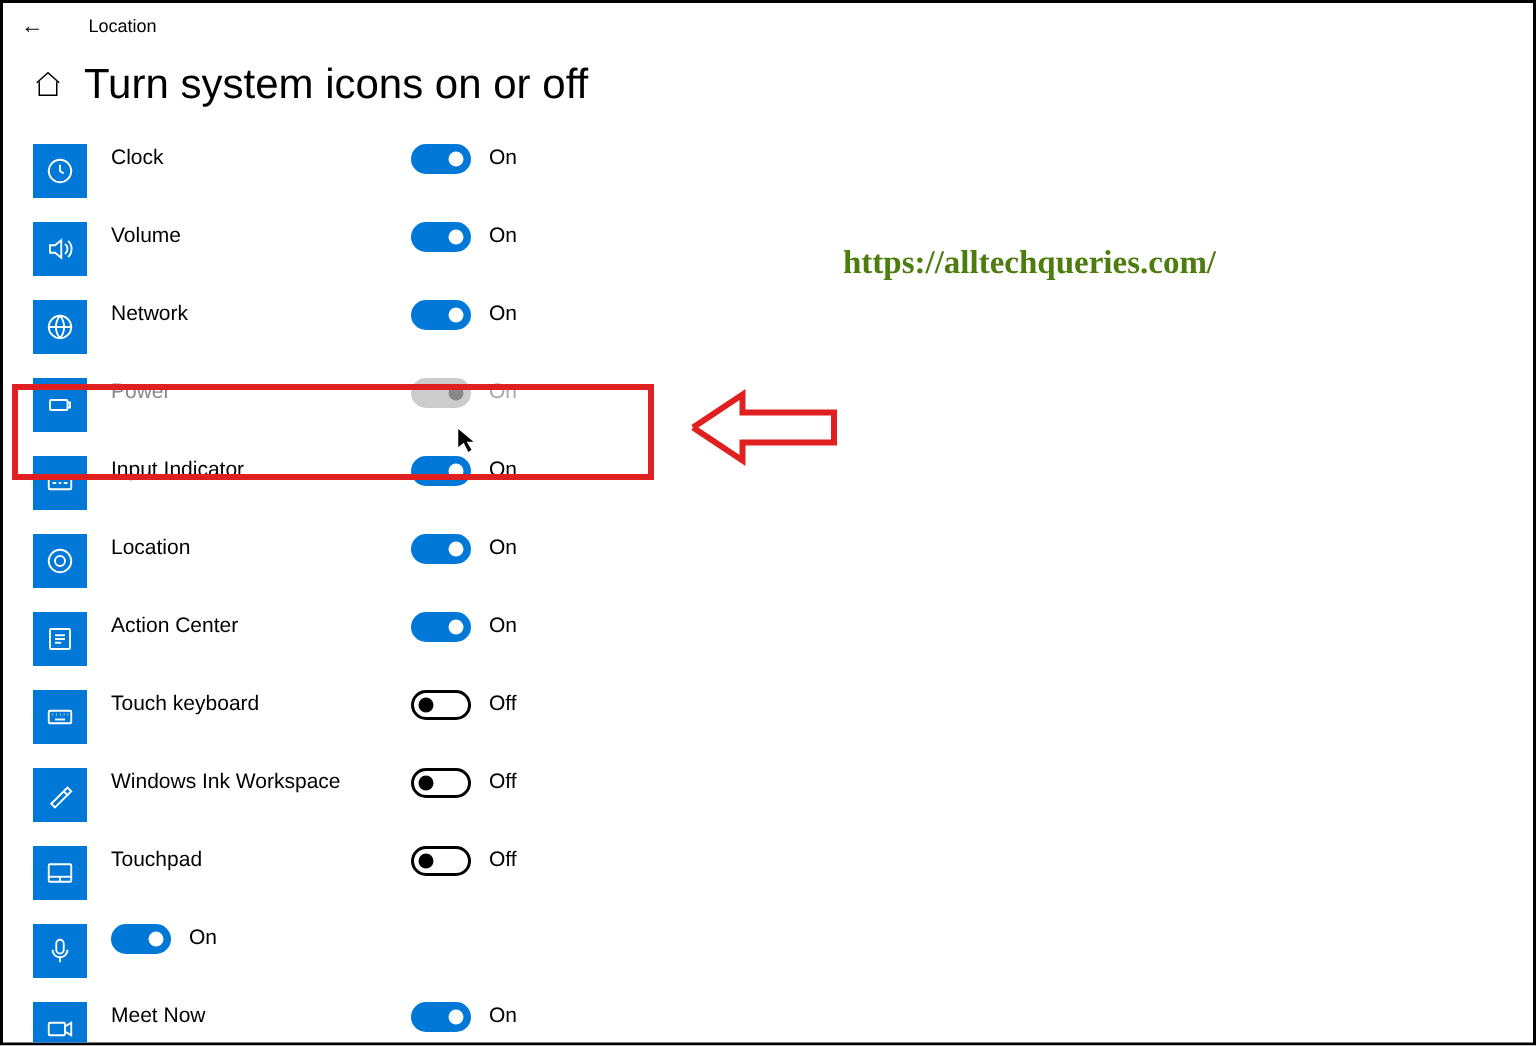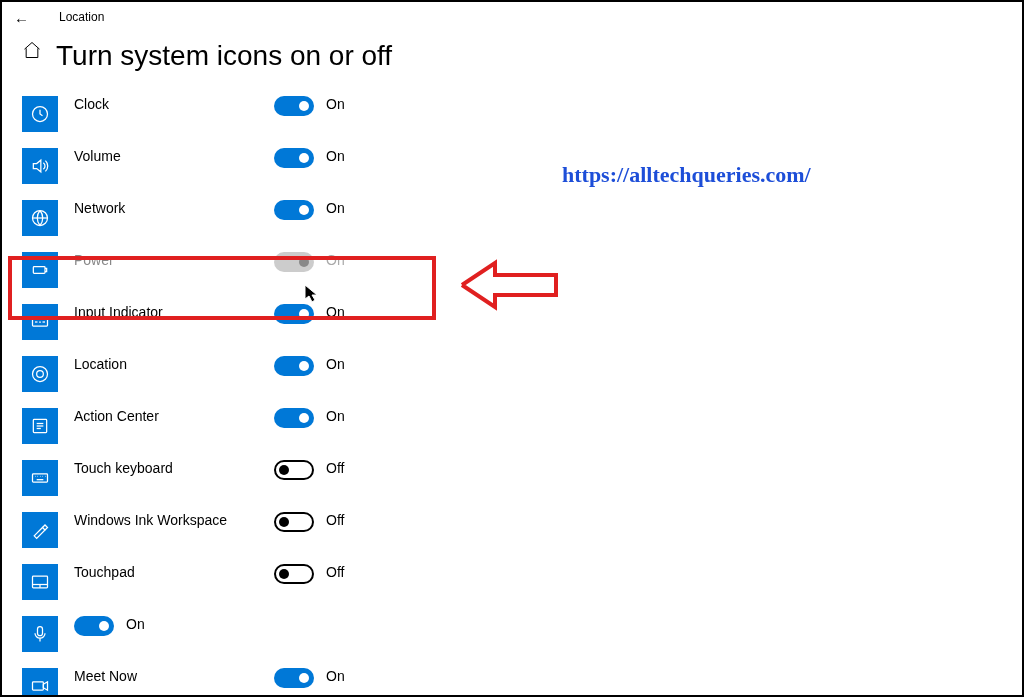--- a/index.html
+++ b/index.html
@@ -31,21 +31,21 @@
     margin-right: 30px;
     cursor: pointer;
     color: #000;
     line-height: 1;
   }
   .content {
     padding: 8px 20px 0 20px;
   }
   .header-row {
     display: flex;
-    align-items: flex-start;
+    align-items: center;
     margin-bottom: 24px;
   }
   .home-icon {
     width: 20px;
     height: 20px;
     margin-right: 14px;
     stroke: #000;
     fill: none;
     stroke-width: 1.2;
   }
@@ -148,21 +148,21 @@
     pointer-events: none;
     z-index: 5;
   }
   .arrow-annotation svg {
     stroke: #e02020;
     fill: none;
     stroke-width: 4;
   }
   .url-annotation {
     position: absolute;
-    color: #1d4ed8;
+    color: #4d7c0f;
     font-family: Georgia, "Times New Roman", serif;
     font-weight: bold;
     font-size: 22px;
     z-index: 5;
   }
   .cursor {
     position: absolute;
     z-index: 6;
     pointer-events: none;
   }

